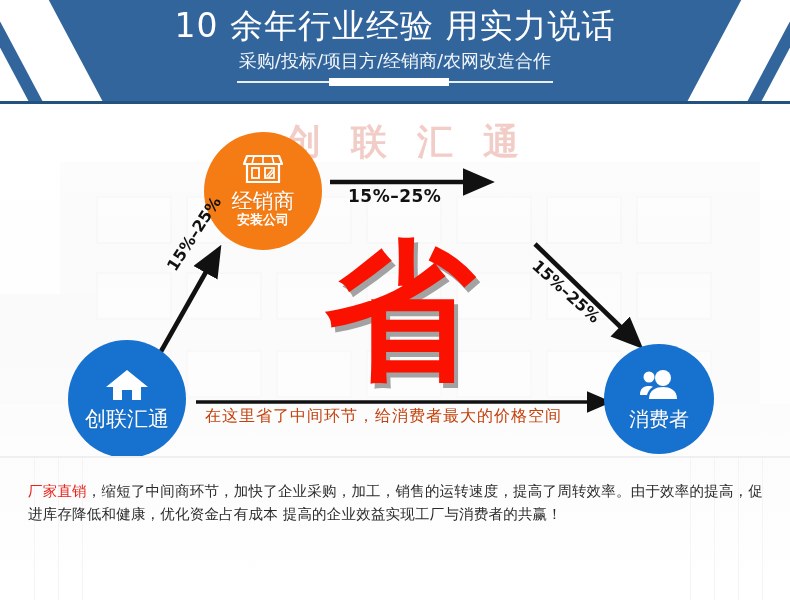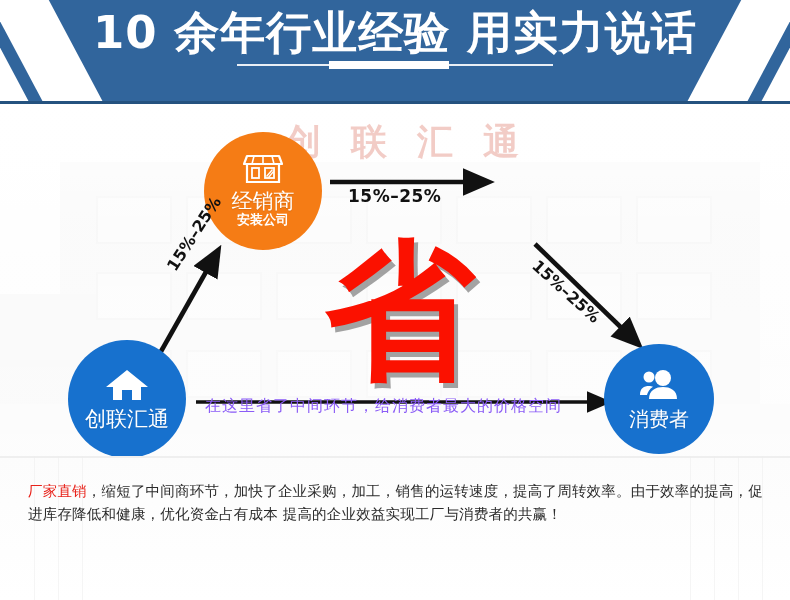--- a/index.html
+++ b/index.html
@@ -16,21 +16,21 @@
     background:#31659c;overflow:hidden;
   }
   .hdr-stripe{position:absolute;top:-30px;height:170px;background:#ffffff;}
   .s-l1{left:-42px;width:46px;transform:skewX(28deg);}
   .s-l2{left:18px;width:60px;transform:skewX(28deg);}
   .s-r1{right:-42px;width:46px;transform:skewX(-28deg);}
   .s-r2{right:18px;width:60px;transform:skewX(-28deg);}
   .hdr-inner{position:absolute;left:0;top:0;width:790px;height:104px;z-index:3;
     display:flex;flex-direction:column;align-items:center;justify-content:flex-start;}
   .hdr-title{
-    margin-top:9px;color:#ffffff;font-size:45px;font-weight:bold;
+    margin-top:9px;color:#ffffff;font-size:33px;font-weight:normal;
     letter-spacing:1px;line-height:1.05;white-space:nowrap;
   }
   .hdr-sub{
     margin-top:5px;color:#f2f6fa;font-size:18px;font-weight:normal;
     letter-spacing:0px;white-space:nowrap;
   }
   .hdr-rule{position:relative;margin-top:7px;width:316px;height:4px;}
   .hdr-rule .thin{position:absolute;left:0;top:1px;width:316px;height:2px;background:#e9eff6;}
   .hdr-rule .thick{position:absolute;left:92px;top:-2px;width:120px;height:8px;background:#ffffff;}
   .hdr-bottomline{position:absolute;left:0;bottom:0;width:790px;height:3px;background:#24527f;z-index:4;}
@@ -83,21 +83,21 @@
     font-family:"DejaVu Sans","Liberation Sans",sans-serif;
   }
 
   
   .arrows{position:absolute;left:0;top:0;width:790px;height:352px;z-index:4;}
 
   .lbl{position:absolute;z-index:7;font-weight:bold;color:#111;white-space:nowrap;}
   #lbl-top{left:348px;top:82px;font-size:17px;letter-spacing:.5px;}
   #lbl-left{left:163px;top:160px;font-size:16px;transform:rotate(-57deg);transform-origin:left top;}
   #lbl-right{left:541px;top:152px;font-size:16px;transform:rotate(42deg);transform-origin:left top;}
-  #lbl-bottom{left:205px;top:292px;font-size:16px;font-weight:normal;color:#8b5cf6;letter-spacing:1px;}
+  #lbl-bottom{left:205px;top:302px;font-size:16px;font-weight:normal;color:#c2410c;letter-spacing:1px;}
 
   
   .bottom{
     position:absolute;left:0;top:456px;width:790px;height:144px;
     background:linear-gradient(180deg,#fcfcfc 0%,#ffffff 100%);
     overflow:hidden;
   }
   .bottom-bg{position:absolute;left:0;top:0;width:790px;height:144px;opacity:.55;}
   .bstripe{position:absolute;top:0;width:1px;height:144px;background:#eeeeee;}
   .para{position:absolute;left:28px;width:738px;color:#2b2b2b;
@@ -113,20 +113,21 @@
 <div class="page">
 
   <div class="header">
     <div class="hdr-stripe s-l1"></div>
     <div class="hdr-stripe s-l2"></div>
     <div class="hdr-stripe s-r1"></div>
     <div class="hdr-stripe s-r2"></div>
 
     <div class="hdr-inner">
       <div class="hdr-title">10 余年行业经验 用实力说话</div>
+      <div class="hdr-sub">采购/投标/项目方/经销商/农网改造合作</div>
       <div class="hdr-rule">
         <div class="thin"></div>
         <div class="thick"></div>
       </div>
     </div>
     <div class="hdr-bottomline"></div>
   </div>
 
   <div class="diagram">
 

